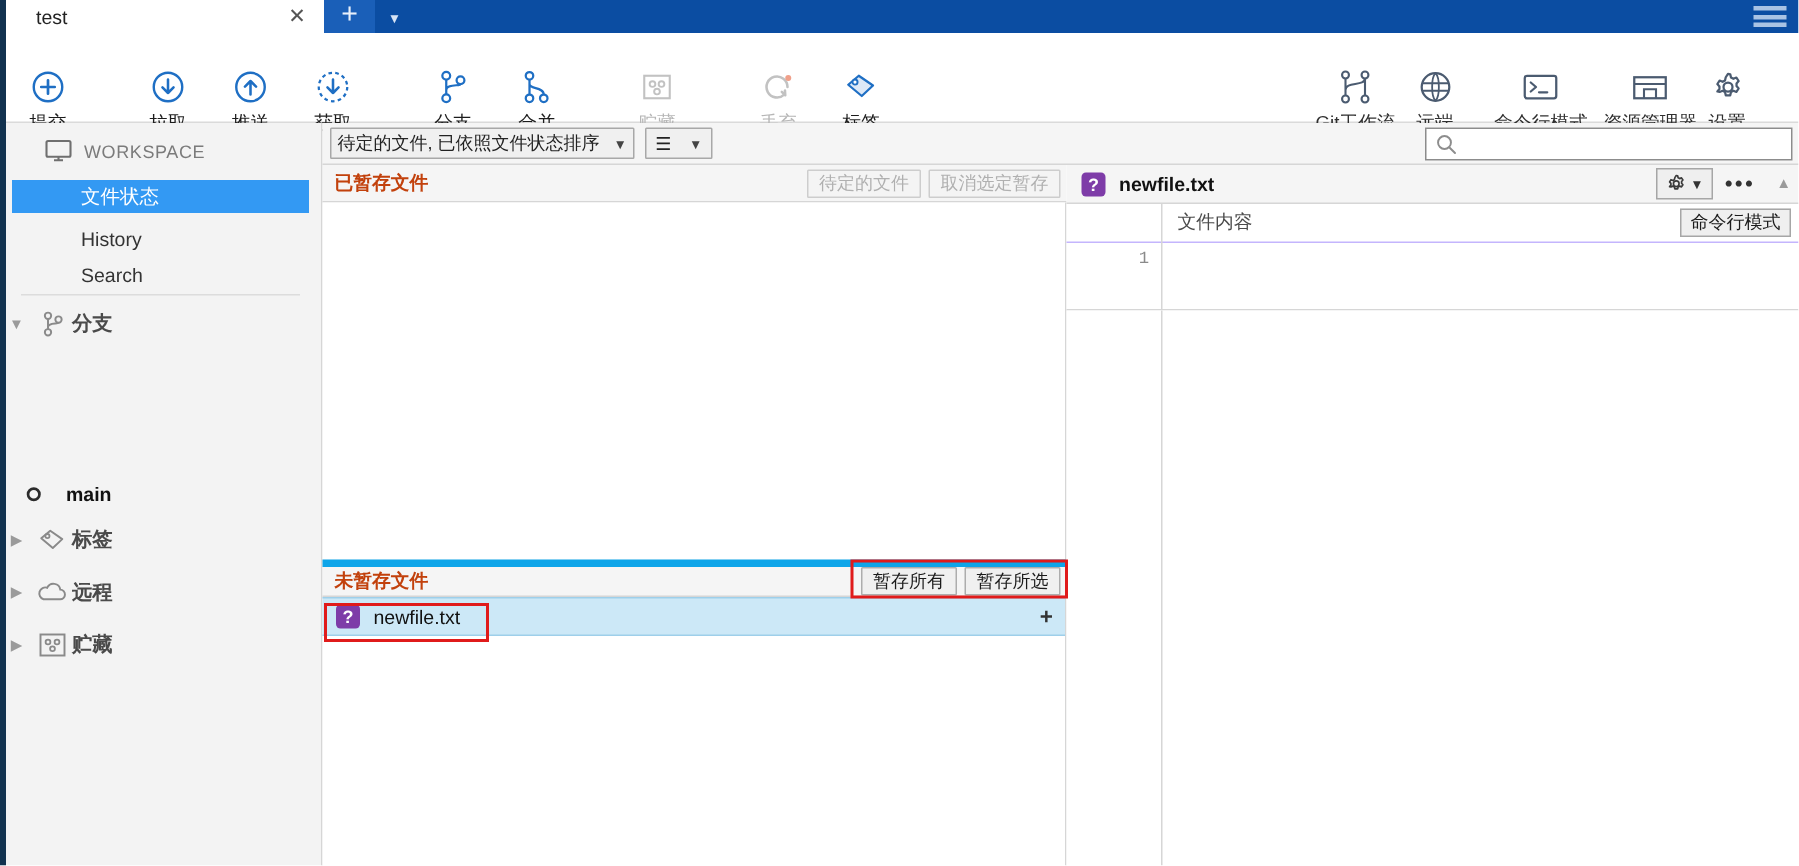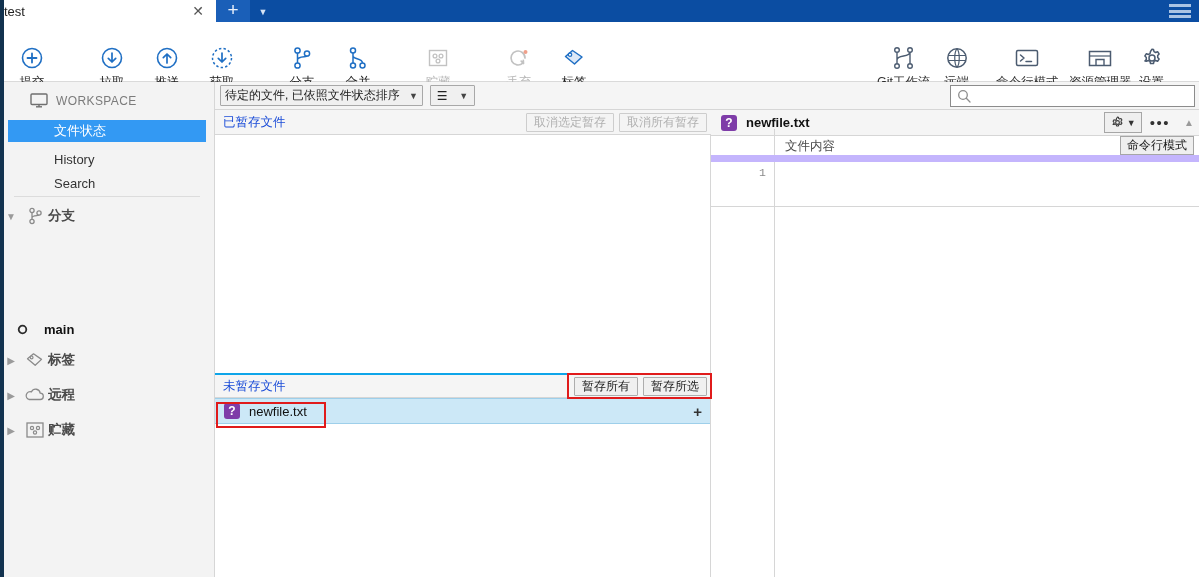--- a/index.html
+++ b/index.html
@@ -13,21 +13,21 @@
 
   
   .titlebar{
     position:absolute; left:0; top:0; width:1199px; height:22px;
     background:#0b4da2;
   }
   .tab{
     position:absolute; left:4px; top:0; width:212px; height:22px;
     background:#ffffff; display:flex; align-items:center;
   }
-  .tab-label{ font-size:13px; color:#222; }
+  .tab-label{ margin-left:20px; font-size:13px; color:#222; }
   .tab-close{
     position:absolute; right:10px; top:3px; width:16px; height:16px;
     color:#555; font-size:14px; line-height:16px; text-align:center;
     font-family:"DejaVu Sans",sans-serif;
   }
   .tab-new{
     position:absolute; left:216px; top:0; width:34px; height:22px;
     color:#e8f0fb; font-size:19px; line-height:20px; text-align:center;
     background:#1a5fb8;
   }
@@ -129,22 +129,22 @@
     font-family:"Liberation Sans",sans-serif; background:transparent;
   }
   .searchbox input::placeholder{ color:#6f6f6f; }
 
   .staged-head, .unstaged-head{
     position:absolute; left:215px; width:496px; height:25px;
     background:#f5f5f5; border-bottom:1px solid #d6d6d6;
     display:flex; align-items:center;
   }
   .staged-head{ top:110px; }
-  .unstaged-head{ top:373px; border-top:2px solid #0ea5e9; }
-  .sec-title{ margin-left:8px; font-size:12.5px; font-weight:normal; color:#1d4ed8; }
+  .unstaged-head{ top:373px; border-top:5px solid #0ea5e9; }
+  .sec-title{ margin-left:8px; font-size:12.5px; font-weight:bold; color:#c2410c; }
   .sec-btns{ margin-left:auto; display:flex; gap:5px; margin-right:4px; }
   .sbtn{
     height:19px; padding:0 7px; font-size:12px;
     background:#f0f0f0; border:1px solid #adadad; border-radius:1px;
     display:flex; align-items:center; color:#1b1b1b;
   }
   .sbtn.disabled{ color:#b0b0b0; border-color:#cdcdcd; background:#f4f4f4; }
 
   .staged-list{
     position:absolute; left:215px; top:135px; width:496px; height:238px;
@@ -185,22 +185,22 @@
     margin-left:auto; height:21px; width:38px; margin-right:8px;
     background:#efefef; border:1px solid #a6a6a6;
     display:flex; align-items:center; justify-content:center; gap:2px;
   }
   .dh-gear .cv{ font-size:9px; color:#333; }
   .dh-dots{ margin-right:14px; font-size:15px; letter-spacing:1.5px; color:#333; }
   .dh-scroll{ margin-right:5px; font-size:10px; color:#9a9a9a; }
 
   .diff-subhead{
     position:absolute; left:711px; top:136px; width:488px; height:26px;
-    background:#ffffff; border-bottom:7px solid #c4b5fd;
-    display:flex; align-items:flex-end;
+    background:#ffffff; border-bottom:1px solid #c4b5fd;
+    display:flex; align-items:center;
   }
   .dsh-gutter{
     width:64px; height:26px; border-right:1px solid #d6d6d6; flex:0 0 64px;
   }
   .dsh-label{ margin-left:10px; font-size:12.5px; color:#4b4b4b; }
   .dsh-btn{
     margin-left:auto; margin-right:5px; height:19px; padding:0 6px;
     background:#efefef; border:1px solid #a6a6a6; font-size:12px; color:#1b1b1b;
     display:flex; align-items:center;
   }
@@ -508,22 +508,22 @@
             <circle cx="6" cy="6" r="4.3" fill="none" stroke="#8d8d8d" stroke-width="1.3"></circle>
             <path d="M9.3 9.3L13 13" stroke="#8d8d8d" stroke-width="1.3" stroke-linecap="round"></path>
           </svg>
       </span>
     </div>
   </div>
 
   <div class="staged-head">
     <span class="sec-title">已暂存文件</span>
     <span class="sec-btns">
+      <span class="sbtn disabled">待定的文件</span>
       <span class="sbtn disabled">取消选定暂存</span>
-      <span class="sbtn disabled">取消所有暂存</span>
     </span>
   </div>
   <div class="staged-list"></div>
 
   <div class="unstaged-head">
     <span class="sec-title">未暂存文件</span>
     <span class="sec-btns">
       <span class="sbtn">暂存所有</span>
       <span class="sbtn">暂存所选</span>
     </span>

